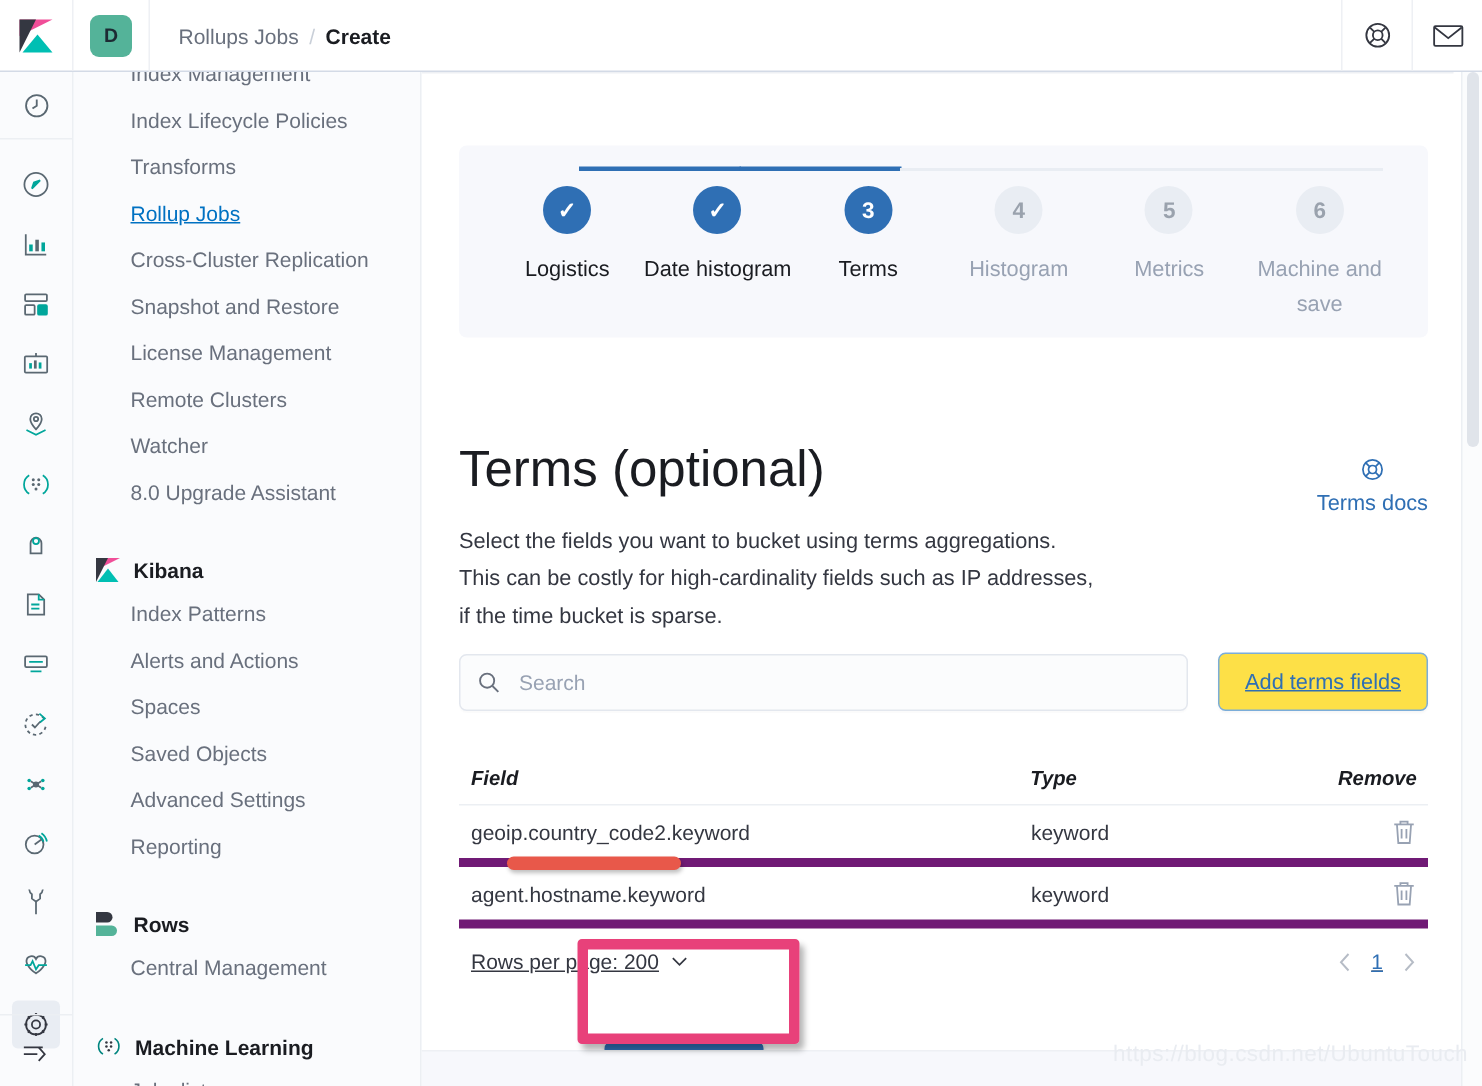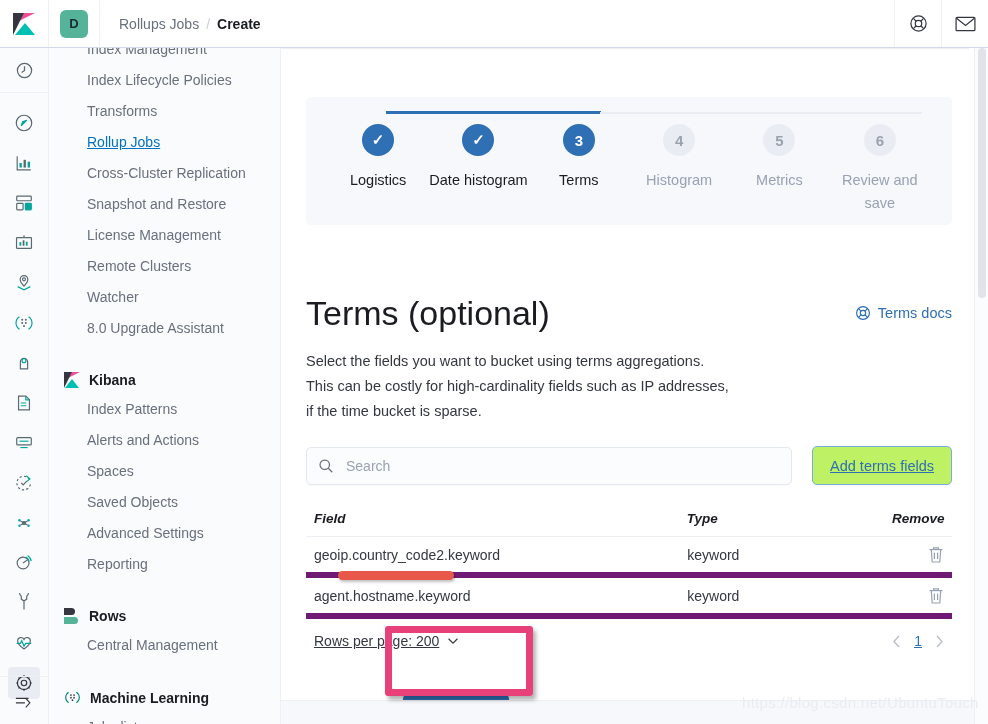--- a/index.html
+++ b/index.html
@@ -140,45 +140,45 @@
   .connector.done { background: #2f6fb4; height: 3px; top: 14px; }
 
   
   .sect-head {
     position: absolute; top: 248px; left: 25px; width: 646px;
     display: flex; align-items: flex-start; justify-content: space-between;
   }
   .sect-title { font-size: 34px; font-weight: 300; color: #1a1c21; line-height: 32px; }
   .docs-link {
     display: flex; align-items: center; gap: 7px; color: #2f6fb4;
-    font-size: 14.5px; text-decoration: none; padding-top: 8px;
+    font-size: 14.5px; text-decoration: none; padding-top: 8px; flex-direction: column;
   }
   .sect-desc {
     position: absolute; top: 300px; left: 25px; width: 560px;
     font-size: 14.5px; color: #343741; line-height: 25px;
   }
 
   
   .search-row {
-    position: absolute; top: 397px; left: 25px; width: 646px;
+    position: absolute; top: 386px; left: 25px; width: 646px;
     display: flex; align-items: center; gap: 20px;
   }
   .search-box {
     flex: 1; height: 38px; background: #fbfcfd; border: 1px solid #e3e7ee;
     border-radius: 5px; display: flex; align-items: center; padding: 0 11px;
     box-shadow: 0 1px 1px rgba(0,0,0,0.02);
   }
   .search-box input {
     border: none; outline: none; background: transparent; margin-left: 10px;
     font-size: 14px; color: #343741; font-family: "Liberation Sans", sans-serif;
     width: 100%;
   }
   .search-box input::placeholder { color: #98a2b3; }
   .add-btn {
-    height: 39px; padding: 0 17px; background: #bef264; border: 1px solid #7badd9;
+    height: 39px; padding: 0 17px; background: #fde047; border: 1px solid #7badd9;
     border-radius: 5px; color: #2f6fb4; font-size: 14.5px; font-weight: 400;
     cursor: pointer; text-decoration: underline;
     font-family: "Liberation Sans", sans-serif;
     box-shadow: 0 1px 2px rgba(0,0,0,0.04);
   }
 
   
   .tbl { position: absolute; top: 462px; left: 25px; width: 646px; }
   .tbl-head {
     display: flex; padding: 0 8px 10px 8px; border-bottom: 1px solid #eceff3;
@@ -510,21 +510,21 @@
             <div class="step">
               <div class="circle todo">4</div>
               <div class="step-label dim">Histogram</div>
             </div>
             <div class="step">
               <div class="circle todo">5</div>
               <div class="step-label dim">Metrics</div>
             </div>
             <div class="step">
               <div class="circle todo">6</div>
-              <div class="step-label dim">Review and save</div>
+              <div class="step-label dim">Machine and save</div>
             </div>
           </div>
         </div>
 
         <div class="sect-head">
           <div class="sect-title">Terms (optional)</div>
           <a class="docs-link" href="#">
             <span>
               <svg width="16" height="16" viewBox="0 0 18 18" fill="none" stroke="#2f6fb4" stroke-width="1.3">
                 <circle cx="9" cy="9" r="7.2"></circle>

